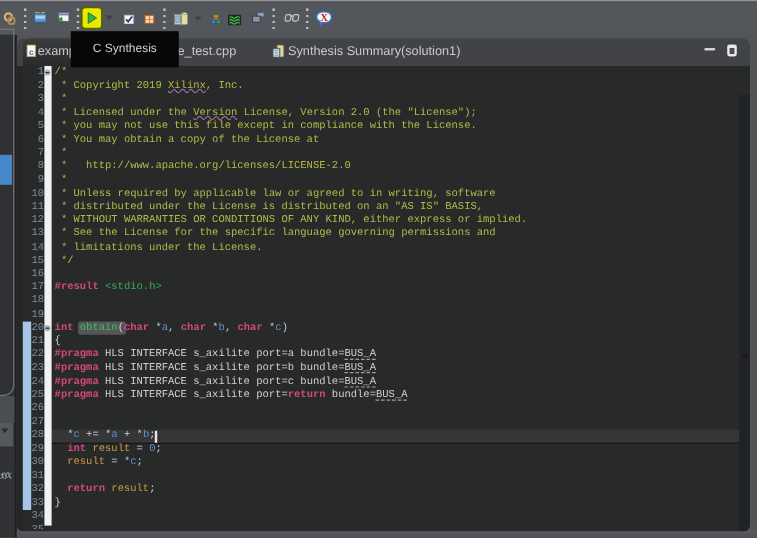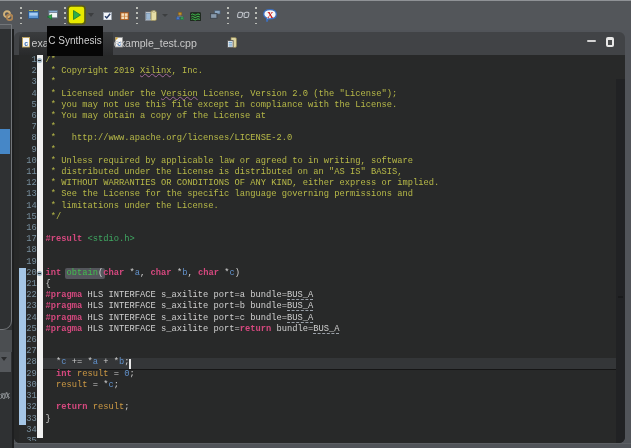--- a/index.html
+++ b/index.html
@@ -20,21 +20,21 @@
   .fn{color:#42bf4e;}
   .du{text-decoration:underline wavy #a06a9a;text-decoration-thickness:0.8px;text-underline-offset:0px;}
   .dg{text-decoration:underline dashed #9aa0a8;text-decoration-thickness:0.9px;text-underline-offset:1.5px;}
   #whitebar{position:absolute;left:22.9px;top:0px;width:5.9px;height:383px;background:#f2f2f2;}
   #bluebar{position:absolute;left:4.8px;top:213px;width:7.8px;height:157px;background:#a5c6e6;}
   #curline{position:absolute;left:28.9px;top:302.7px;width:573px;height:11.2px;background:#343638;}
   #curlineb{position:absolute;left:28.9px;top:313.9px;width:573px;height:1px;background:#161616;}
   #exbox{position:absolute;left:51.3px;top:212.6px;width:40px;height:11.5px;background:#54565c;border-radius:2px;}
   #cursor{position:absolute;left:115.7px;top:304px;width:1.5px;height:9.5px;background:#e8e8e8;}
   #sctrack{position:absolute;left:602.7px;top:23.5px;width:9px;height:387.8px;background:#212224;}
-  #tooltip{position:absolute;left:47px;top:26px;width:56px;height:29.5px;background:#060606;z-index:20;color:#cfcfcf;font-size:10px;text-align:center;line-height:29.5px;}
+  #tooltip{position:absolute;left:59px;top:26px;width:90px;height:29.5px;background:#060606;z-index:20;color:#cfcfcf;font-size:10px;text-align:center;line-height:29.5px;}
   .tabtxt{position:absolute;top:5.2px;font-size:10.6px;color:#c9c9c9;white-space:nowrap;}
   .fold{position:absolute;width:5px;height:5px;border-radius:50%;background:#9fb4c2;left:23.5px;}
   .fold:after{content:"";position:absolute;left:1px;top:2px;width:3px;height:1px;background:#282929;}
   #bstrip{position:absolute;left:13.8px;top:442.8px;width:617.2px;height:5.2px;background:#515459;border-top:1px solid #5c5f63;box-sizing:border-box;}
   .sbtxt{position:absolute;color:#94989c;font-size:8.5px;}
 </style></head>
 <body>
 <div id="toolbar"></div>
 <div id="sidebar"></div>
 <div id="sidebarline"></div>
@@ -61,20 +61,21 @@
       <text x="4.1" y="8.8" font-size="7" font-weight="bold" fill="#3a6fb5" text-anchor="middle" font-family="Liberation Sans">c</text>
     </svg>
     <div class="tabtxt" style="left:100px;text-align:right;">example_test.cpp</div>
     <svg class="abs" style="left:213.7px;top:5.5px;" width="10" height="11" viewBox="0 0 10 11">
       <path d="M4 0.5 L8 0.5 Q9.5 0.5 9.5 2 L9.5 9 Q9.5 10.5 8 10.5 L4 10.5 Z" fill="#dcd4a0" stroke="#8a8050" stroke-width="0.7"></path>
       <rect x="0.5" y="3.6" width="5.6" height="7" fill="#f4f4f4" stroke="#555" stroke-width="0.9"></rect>
       <rect x="1.6" y="4.8" width="3.4" height="1.1" fill="#6aa0cc"></rect>
       <rect x="1.6" y="6.6" width="3.4" height="1.1" fill="#6aa0cc"></rect>
       <rect x="1.6" y="8.4" width="3.4" height="1.1" fill="#6aa0cc"></rect>
     </svg>
+    <div class="tabtxt" style="left:226.2px;">Synthesis Summary(solution1)</div>
     <div class="abs" style="left:573.7px;top:8.8px;width:9px;height:2.2px;background:#d4d4d4;border-radius:1px;"></div>
     <div class="abs" style="left:592.2px;top:5px;width:8.5px;height:10.5px;background:#e8e8e8;border-radius:2px;"></div>
     <div class="abs" style="left:594.4px;top:8.2px;width:4.1px;height:5.1px;background:#4a4c4e;"></div>
   </div>
 
   <div id="editor">
     <div class="abs" style="left:0;top:0;width:4.8px;height:387.8px;background:#262727;"></div>
     <div id="curline"></div>
     <div id="curlineb"></div>
     <div id="bluebar"></div>

